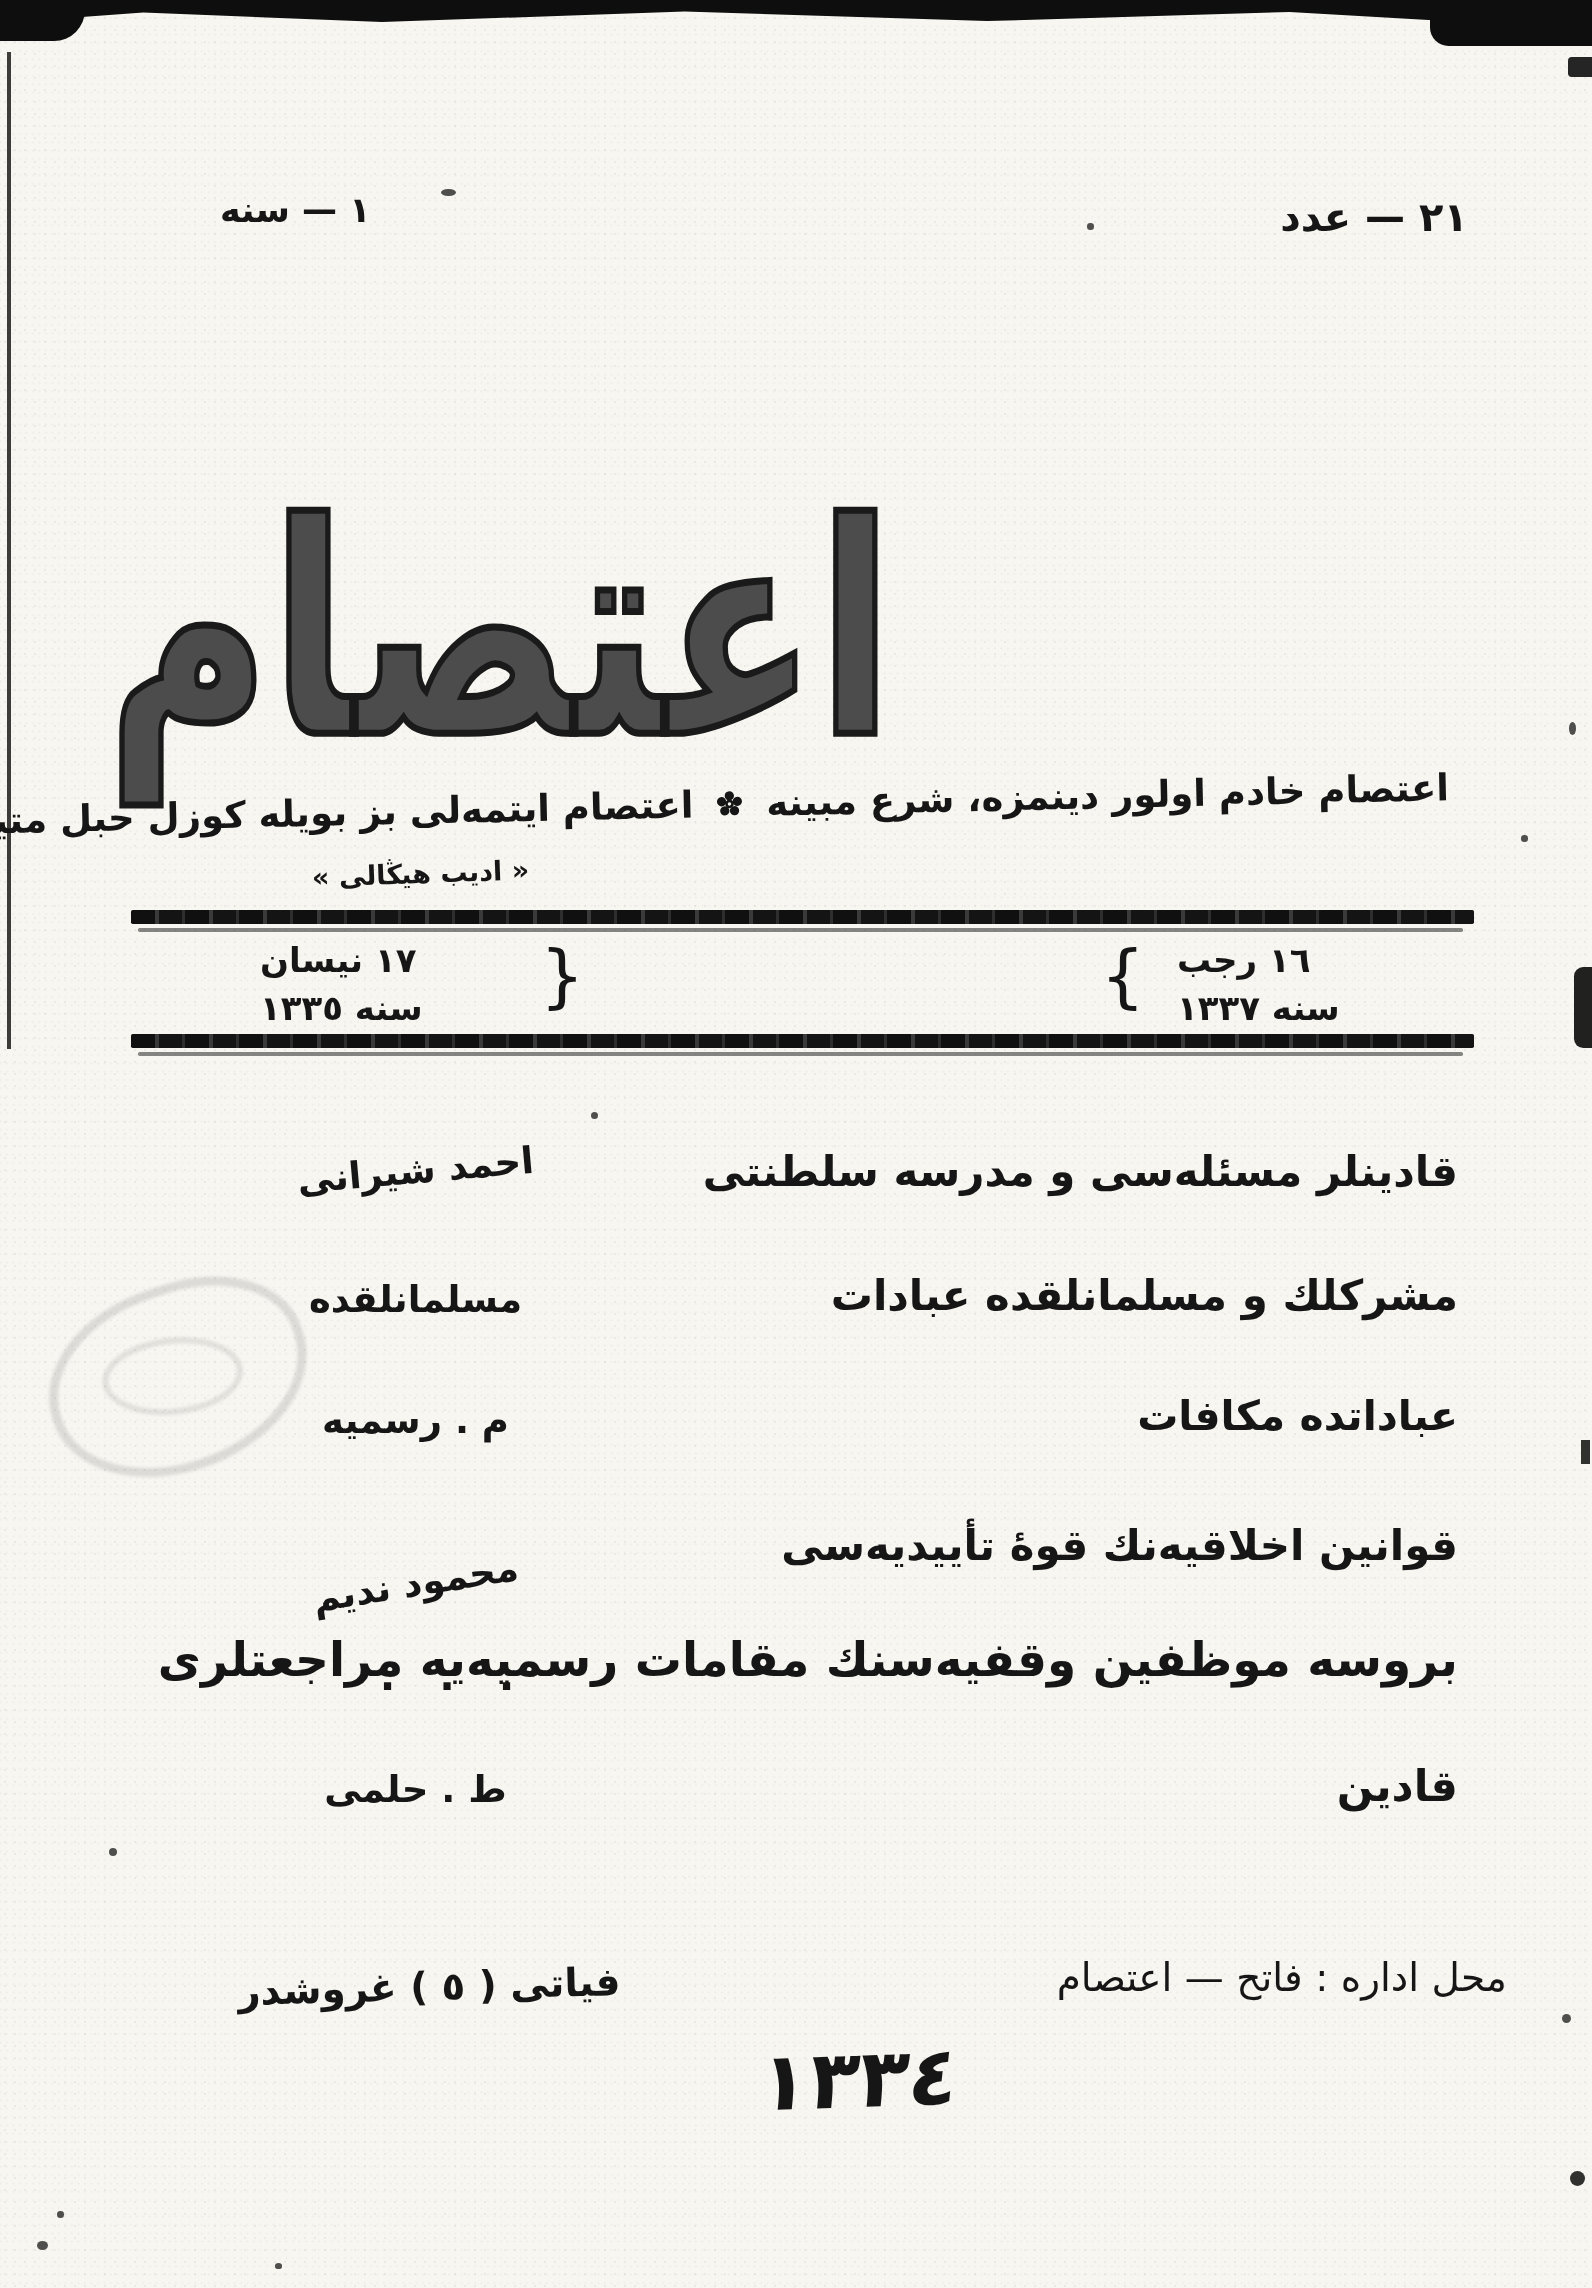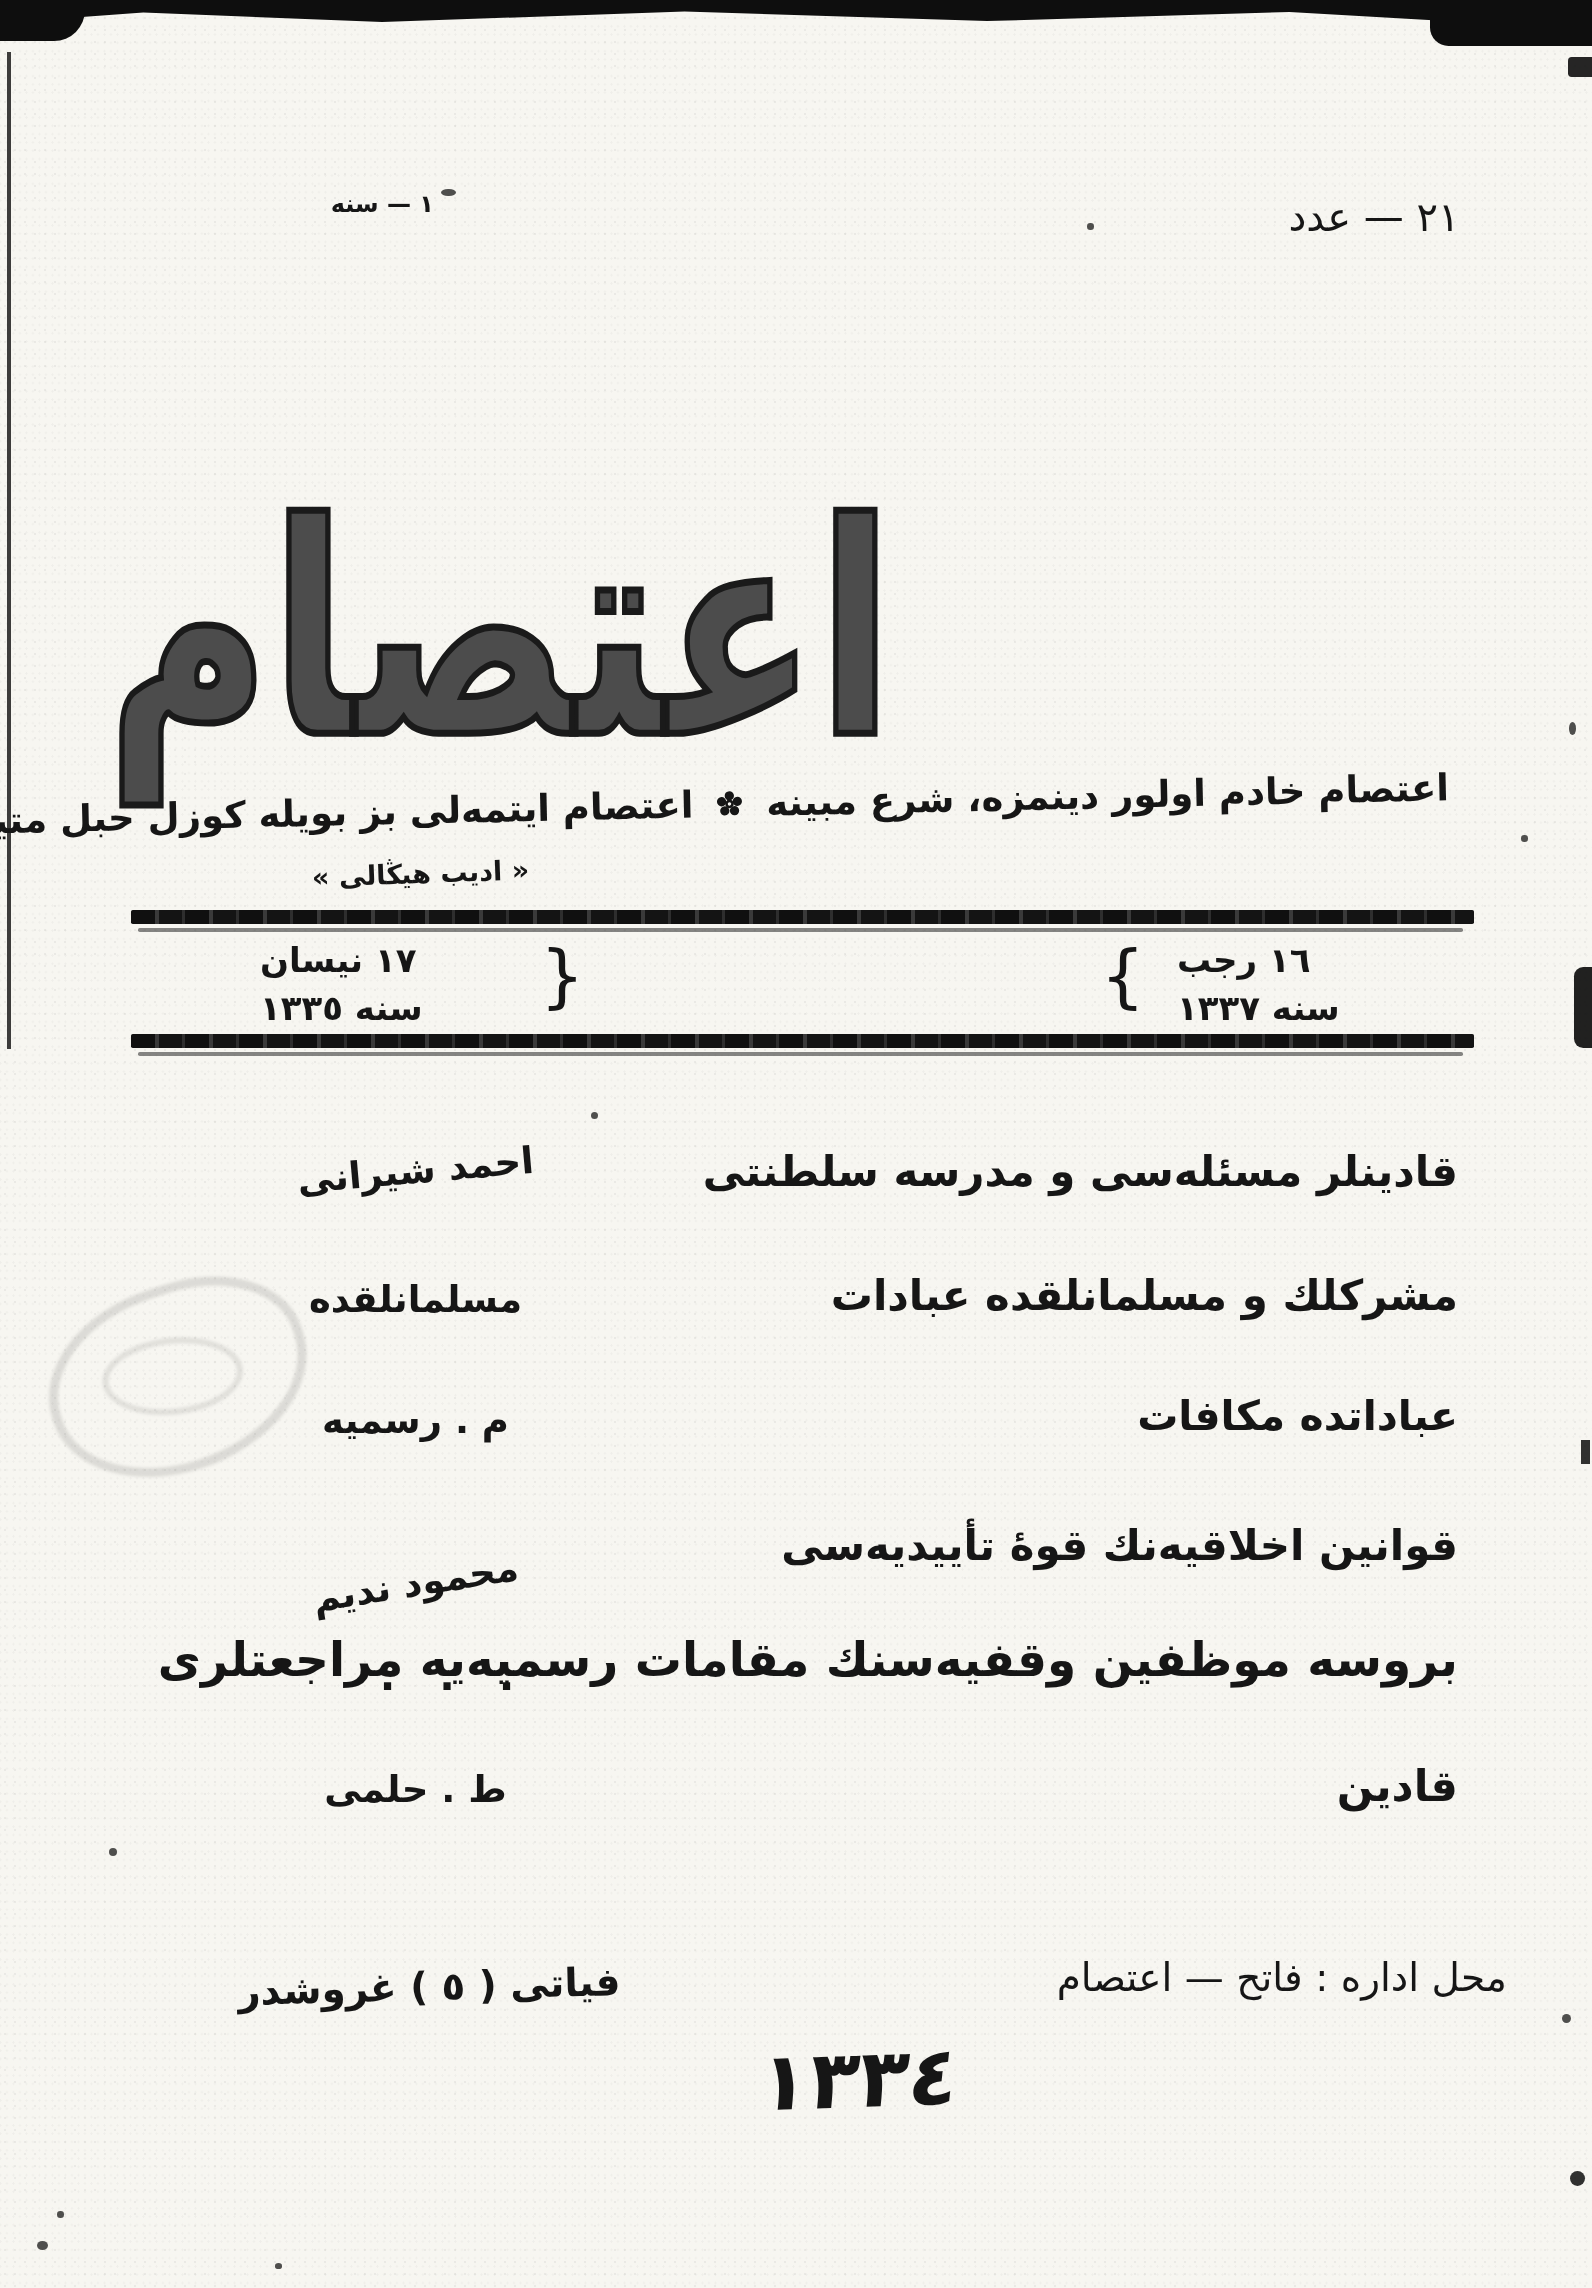--- a/index.html
+++ b/index.html
@@ -39,23 +39,23 @@
   .s8{top:2211px;left:57px;width:6.5px;height:6.5px;}
   .s9{top:2263px;left:275px;width:7.4px;height:5.5px;}
   .s10{top:722px;left:1569px;width:7.4px;height:13px;}
   .stamp{position:absolute;top:1285px;left:46px;width:247px;height:168px;
     border:9.2px solid rgba(25,25,25,.12);border-radius:52% 46% 55% 50%;
     transform:rotate(-18deg);filter:blur(1.5px);}
   .stamp-inner{position:absolute;top:42px;left:48px;width:129px;height:65px;
     border:6.5px solid rgba(25,25,25,.10);border-radius:50%;transform:rotate(12deg);}
   
   .year-marker{position:absolute;top:190px;left:220px;width:214px;
-    font-size:24px;font-weight:bold;text-align:right;}
+    font-size:35px;font-weight:bold;text-align:left;}
   .issue-marker{position:absolute;top:194px;right:97px;width:242px;
-    font-size:40px;font-weight:normal;text-align:center;}
+    font-size:40px;font-weight:bold;text-align:center;}
   .masthead-title{position:absolute;top:208px;left:222px;width:738px;
     text-align:center;font-size:272px;font-weight:bold;line-height:1.75;
     color:#4c4c4c;-webkit-text-stroke:6.5px #1a1a1a;
     transform:scale(.82,1.08);transform-origin:50% 40%;}
   .couplet{position:absolute;top:781px;left:150px;right:143px;
     display:flex;align-items:center;justify-content:space-between;gap:20px;
     font-size:37px;font-weight:bold;transform:rotate(-1.3deg);white-space:nowrap;}
   .florette{flex:0 0 auto;}
   .attribution{position:absolute;top:858px;left:266px;width:309px;
     text-align:center;font-size:27px;font-weight:bold;transform:rotate(-2deg);}

